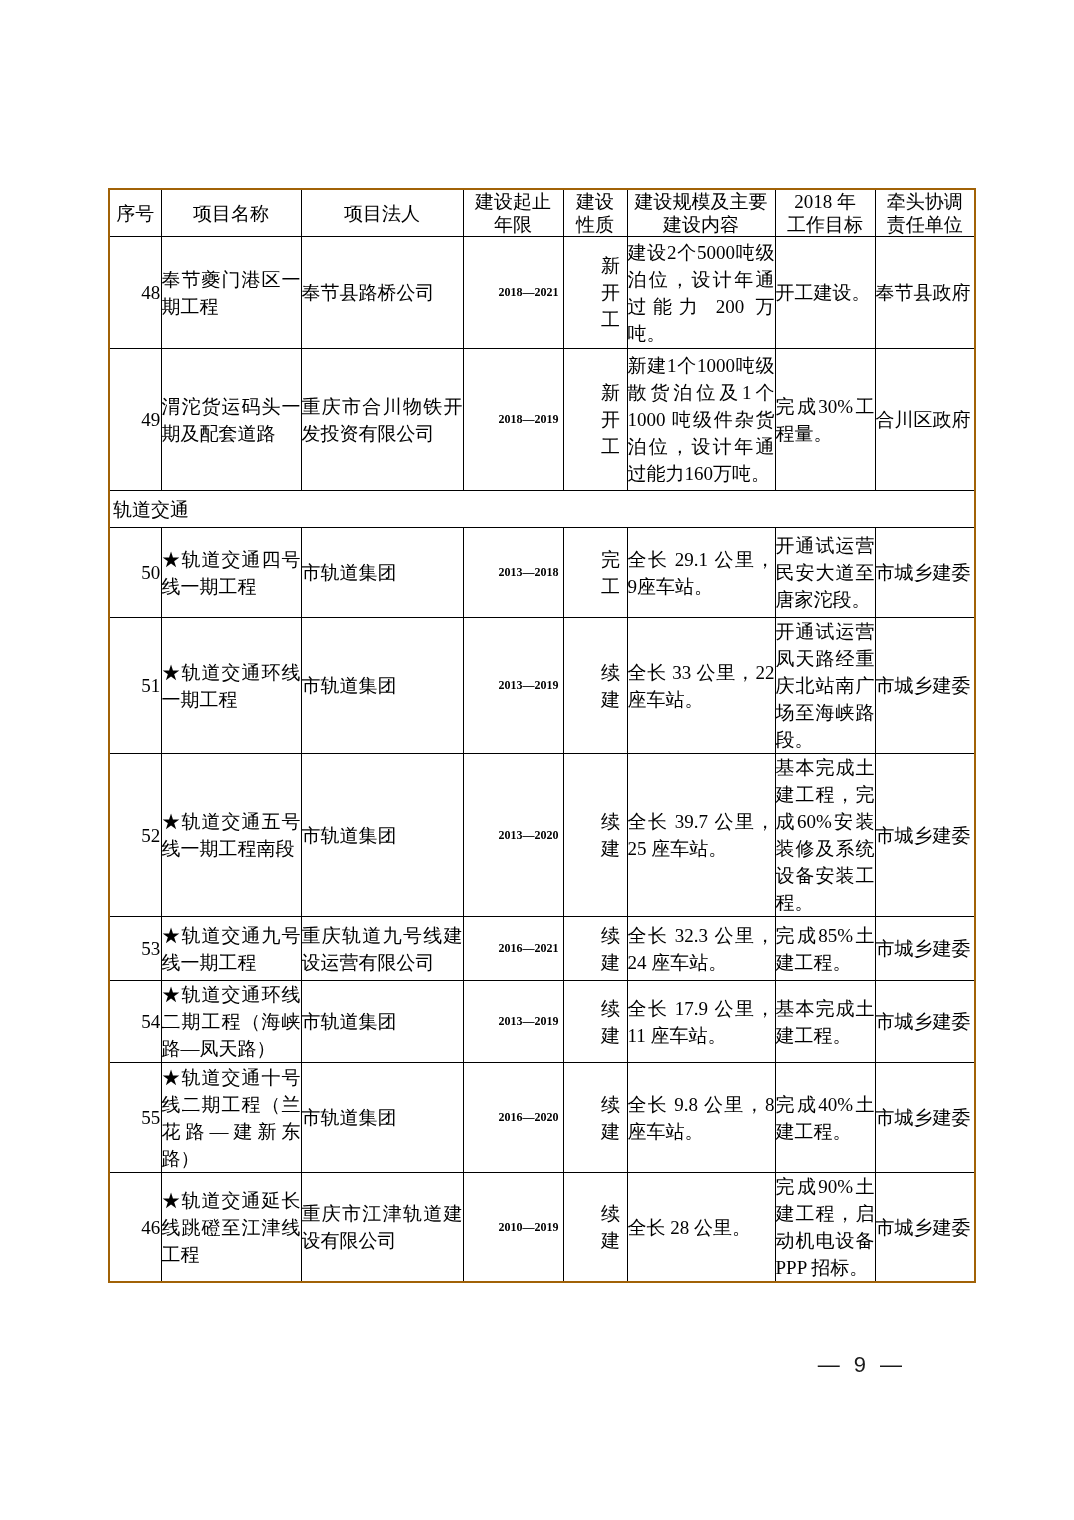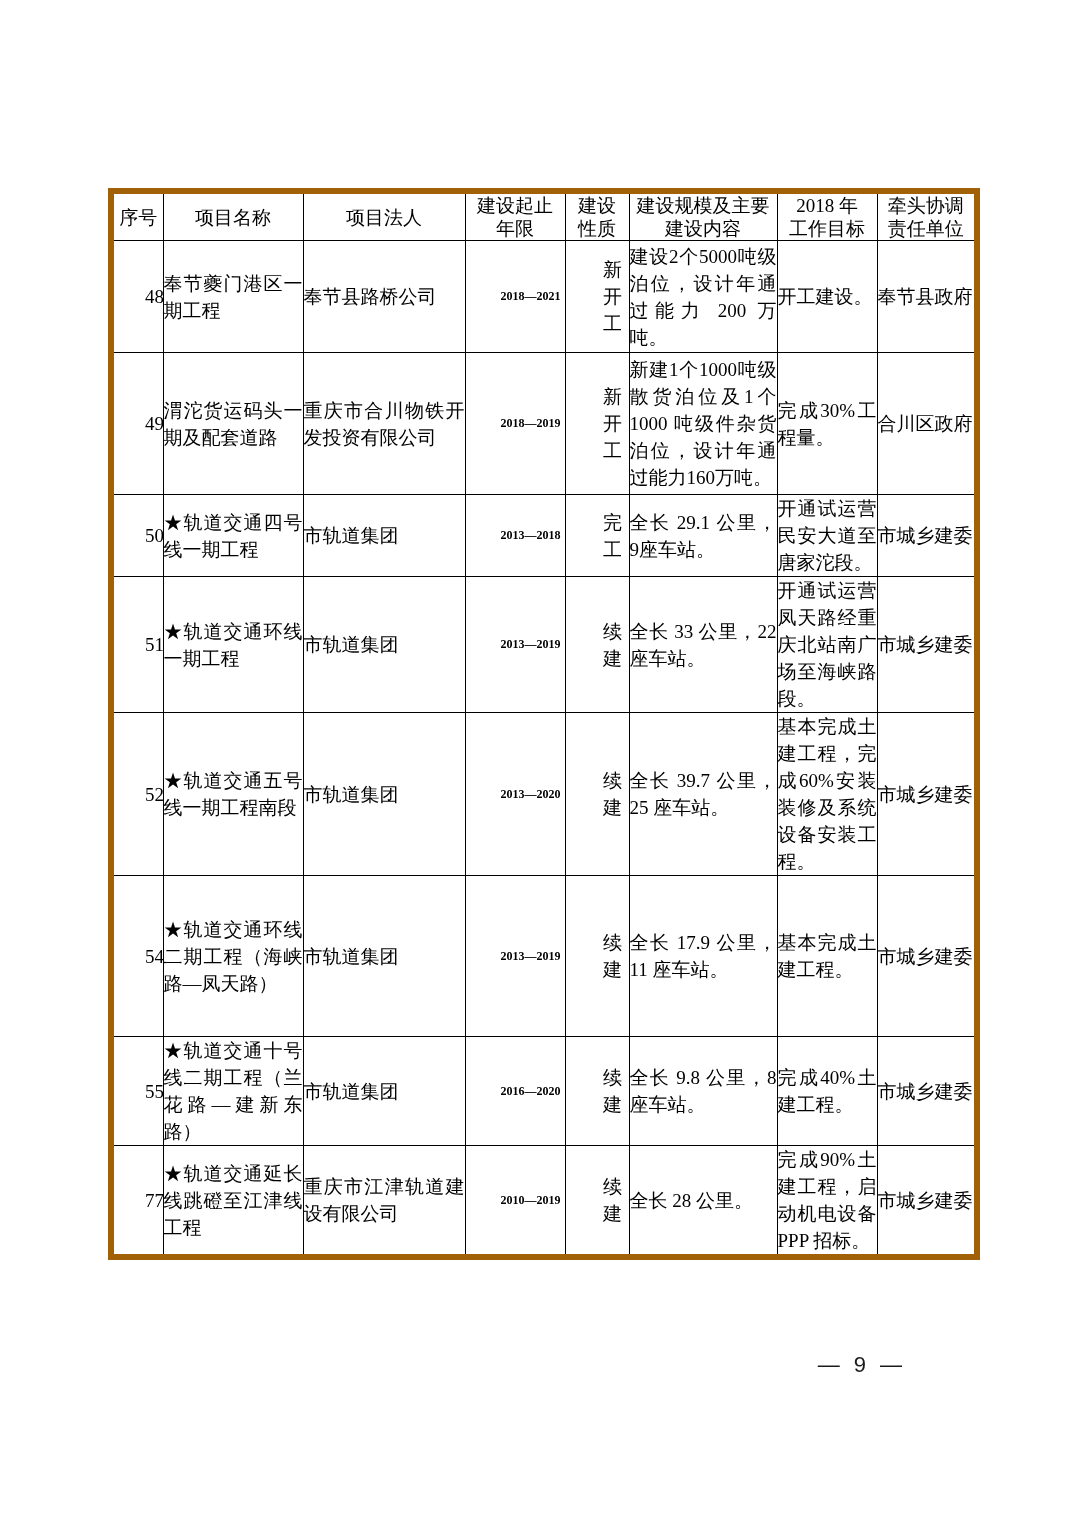--- a/index.html
+++ b/index.html
@@ -7,21 +7,21 @@
   body {
     width: 1074px; height: 1520px;
     font-family: "Liberation Serif", "DejaVu Serif", serif;
     color: #000;
   }
   .page { position: relative; width: 1074px; height: 1520px; background: #fff; overflow: hidden; }
 
   table.projects-table {
     position: absolute; left: 108px; top: 188px; width: 866px;
     border-collapse: collapse; table-layout: fixed;
-    border: 6px solid #a16207;
+    border: 2px solid #a16207;
   }
   th, td {
     border: 1px solid #000;
     vertical-align: middle;
     font-size: 19px; font-weight: normal;
     overflow: hidden;
   }
   thead tr { height: 46px; }
   th { text-align: center; line-height: 23px; white-space: pre-line; padding: 0 1px; }
 
@@ -102,20 +102,23 @@
           <td class="c-no">49</td>
           <td class="c-name">渭沱货运码头一期及配套道路</td>
           <td class="c-legal">重庆市合川物铁开发投资有限公司</td>
           <td class="c-years">2018—2019</td>
           <td class="c-nature">新开工</td>
           <td class="c-scope">新建1个1000吨级散货泊位及1个1000 吨级件杂货泊位，设计年通过能力160万吨。</td>
           <td class="c-goal">完成30%工程量。</td>
           <td class="c-unit">合川区政府</td>
         </tr>
         <tr>
+          <td colspan="8" class="section-cell">轨道交通</td>
+        </tr>
+        <tr>
           <td class="c-no">50</td>
           <td class="c-name">★轨道交通四号线一期工程</td>
           <td class="c-legal">市轨道集团</td>
           <td class="c-years">2013—2018</td>
           <td class="c-nature">完工</td>
           <td class="c-scope">全长 29.1 公里，9座车站。</td>
           <td class="c-goal">开通试运营民安大道至唐家沱段。</td>
           <td class="c-unit">市城乡建委</td>
         </tr>
         <tr>
@@ -132,41 +135,51 @@
           <td class="c-no">52</td>
           <td class="c-name">★轨道交通五号线一期工程南段</td>
           <td class="c-legal">市轨道集团</td>
           <td class="c-years">2013—2020</td>
           <td class="c-nature">续建</td>
           <td class="c-scope">全长 39.7 公里，25 座车站。</td>
           <td class="c-goal">基本完成土建工程，完成60%安装装修及系统设备安装工程。</td>
           <td class="c-unit">市城乡建委</td>
         </tr>
         <tr>
+          <td class="c-no">53</td>
+          <td class="c-name">★轨道交通九号线一期工程</td>
+          <td class="c-legal">重庆轨道九号线建设运营有限公司</td>
+          <td class="c-years">2016—2021</td>
+          <td class="c-nature">续建</td>
+          <td class="c-scope">全长 32.3 公里，24 座车站。</td>
+          <td class="c-goal">完成85%土建工程。</td>
+          <td class="c-unit">市城乡建委</td>
+        </tr>
+        <tr>
           <td class="c-no">54</td>
           <td class="c-name">★轨道交通环线二期工程（海峡路—凤天路）</td>
           <td class="c-legal">市轨道集团</td>
           <td class="c-years">2013—2019</td>
           <td class="c-nature">续建</td>
           <td class="c-scope">全长 17.9 公里，11 座车站。</td>
           <td class="c-goal">基本完成土建工程。</td>
           <td class="c-unit">市城乡建委</td>
         </tr>
         <tr>
           <td class="c-no">55</td>
           <td class="c-name">★轨道交通十号线二期工程（兰花路—建新东路）</td>
           <td class="c-legal">市轨道集团</td>
           <td class="c-years">2016—2020</td>
           <td class="c-nature">续建</td>
           <td class="c-scope">全长 9.8 公里，8座车站。</td>
           <td class="c-goal">完成40%土建工程。</td>
           <td class="c-unit">市城乡建委</td>
         </tr>
         <tr>
-          <td class="c-no">77</td>
+          <td class="c-no">46</td>
           <td class="c-name">★轨道交通延长线跳磴至江津线工程</td>
           <td class="c-legal">重庆市江津轨道建设有限公司</td>
           <td class="c-years">2010—2019</td>
           <td class="c-nature">续建</td>
           <td class="c-scope">全长 28 公里。</td>
           <td class="c-goal">完成90%土建工程，启动机电设备PPP 招标。</td>
           <td class="c-unit">市城乡建委</td>
         </tr>
       </tbody>
   </table>

